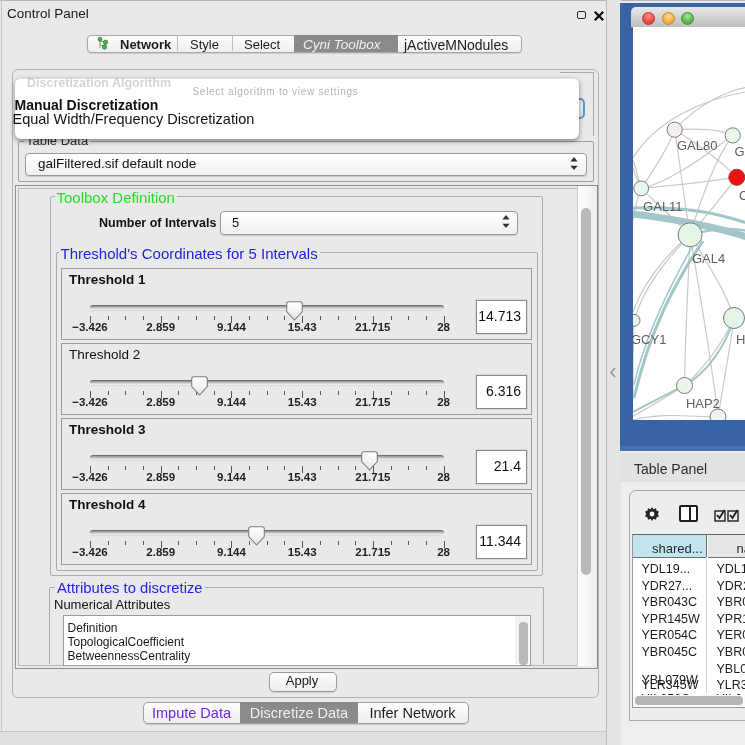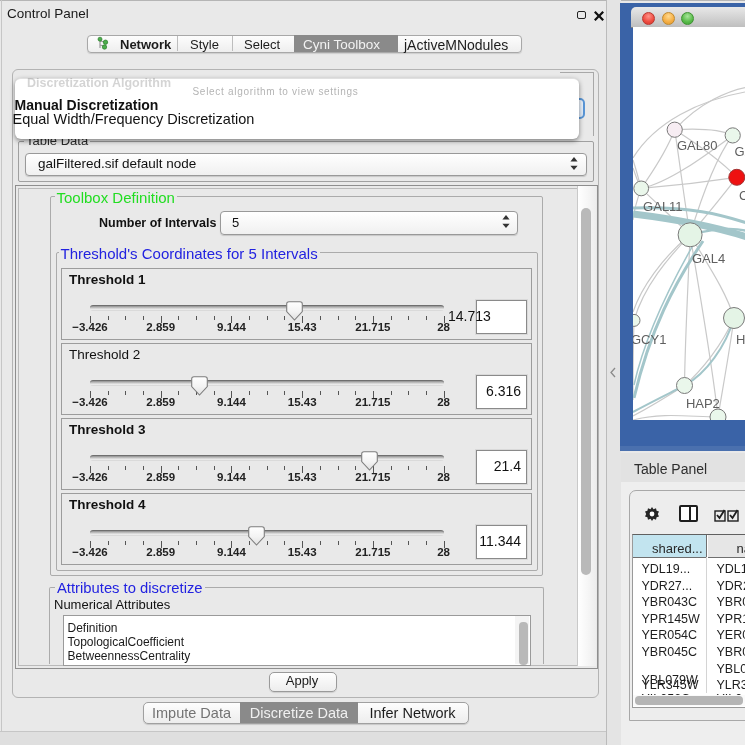--- a/index.html
+++ b/index.html
@@ -27,21 +27,21 @@
 <div class="abs" style="left:294px;top:35px;width:104px;height:17px;background:#8a8a8a;"></div>
 <svg class="abs" style="left:95px;top:36px;" width="16" height="15" viewBox="0 0 16 15">
   <path d="M5 3 L5 12 M5 5 L10 6 M5 9 L9 10" stroke="#9a9a9a" stroke-width="1.2" fill="none"></path>
   <circle cx="5" cy="3.2" r="2" fill="#4cae4c" stroke="#2d7d2d" stroke-width="0.7"></circle>
   <circle cx="10.5" cy="6.2" r="2.2" fill="#4cae4c" stroke="#2d7d2d" stroke-width="0.7"></circle>
   <circle cx="9.5" cy="11" r="2.2" fill="#4cae4c" stroke="#2d7d2d" stroke-width="0.7"></circle>
 </svg>
 <div class="abs" style="left:120px;top:37px;font-size:13px;color:#1c1c1c;font-weight:bold;">Network</div>
 <div class="abs" style="left:190px;top:37px;font-size:13px;color:#1c1c1c;">Style</div>
 <div class="abs" style="left:244px;top:37px;font-size:13px;color:#1c1c1c;">Select</div>
-<div class="abs" style="left:303px;top:37px;font-size:13.5px;color:#f2f2f2;">Cyni Toolbox</div>
+<div class="abs" style="left:303px;top:37px;font-size:13.5px;color:#f2f2f2;font-style:italic;">Cyni Toolbox</div>
 <div class="abs" style="left:404px;top:37px;font-size:14px;color:#1c1c1c;">jActiveMNodules</div>
 
 <div class="abs" style="left:12px;top:69px;width:585px;height:627px;border:1px solid #b3b3b3;border-radius:6px;"></div>
 
 <div class="abs" style="left:560px;top:72px;width:33px;height:63px;border-top:1px solid #a8a8a8;border-right:1px solid #a8a8a8;"></div>
 <div class="abs" style="left:570px;top:98px;width:11px;height:17px;border:2.5px solid #5a96d6;border-radius:5px;background:linear-gradient(#eef4fc,#dce9f8);"></div>
 
 <div class="abs" style="left:18px;top:141px;width:574px;height:39px;border:1px solid #a0a0a0;border-radius:2px;"></div>
 <div class="abs" style="left:24px;top:133px;background:#e9e9e9;padding:0 2px;font-size:13px;color:#2b2b2b;">Table Data</div>
 <div class="abs" style="left:25px;top:153px;width:560px;height:21px;background:linear-gradient(#ffffff,#f0f0f0);
@@ -107,21 +107,21 @@
     <path d="M3 0.7 L14 0.7 Q16.3 0.7 16.3 3 L16.3 10.5 L8.5 19 L0.7 10.5 L0.7 3 Q0.7 0.7 3 0.7 Z" fill="url(#g0)" stroke="#7e7e7e" stroke-width="1.1"></path>
     <defs>
         <linearGradient id="g0" x1="0" y1="0" x2="0" y2="1">
       <stop offset="0" stop-color="#ffffff"></stop>
           <stop offset="0.55" stop-color="#f3f3f3"></stop>
           <stop offset="1" stop-color="#e0e0e0"></stop>
     </linearGradient>
       </defs>
     </svg>
     <div class="abs" style="left:476px;top:300px;width:49px;height:31.5px;background:#fff;border:1px solid #8a8a8a;outline:1px solid #d9d9d9;"></div>
-    <div class="abs" style="left:448px;top:307.5px;width:73px;font-size:14px;color:#111;">14.713</div>
+    <div class="abs" style="left:448px;top:307.5px;width:73px;text-align:right;font-size:14px;color:#111;">14.713</div>
     <div class="abs" style="left:60.5px;top:342.5px;width:469px;height:70.5px;border:1px solid #9c9c9c;"></div>
     <div class="abs" style="left:69px;top:347px;font-size:13.5px;font-weight:normal;color:#111;">Threshold 2</div>
     <div class="abs" style="left:90px;top:379.5px;width:354px;height:5px;border-radius:3px;background:linear-gradient(#8f8f8f,#d2d2d2 45%,#efefef 75%,#cccccc);border-top:1px solid #6f6f6f;"></div>
     <div class="abs" style="left:90px;top:390.5px;width:1px;height:7px;background:#555;"></div>
     <div class="abs" style="left:107.68px;top:390.5px;width:1px;height:4.5px;background:#555;"></div>
     <div class="abs" style="left:125.36px;top:390.5px;width:1px;height:4.5px;background:#555;"></div>
     <div class="abs" style="left:143.04px;top:390.5px;width:1px;height:4.5px;background:#555;"></div>
     <div class="abs" style="left:160.72px;top:390.5px;width:1px;height:7px;background:#555;"></div>
     <div class="abs" style="left:178.4px;top:390.5px;width:1px;height:4.5px;background:#555;"></div>
     <div class="abs" style="left:196.07999999999998px;top:390.5px;width:1px;height:4.5px;background:#555;"></div>
@@ -253,21 +253,21 @@
 <div class="abs" style="left:515px;top:616px;width:13.5px;height:48px;background:#f4f4f4;"></div>
 <div class="abs" style="left:519px;top:621.5px;width:8.5px;height:43px;background:#b9b9b9;border-radius:4px;"></div>
 
 <div class="abs" style="left:269px;top:672px;width:66px;height:18px;background:linear-gradient(#fefefe,#ededed);
      border:1px solid #9a9a9a;border-radius:5px;box-shadow:0 1px 1px rgba(0,0,0,0.12);"></div>
 <div class="abs" style="left:269px;top:672.5px;width:66px;text-align:center;font-size:13px;color:#1a1a1a;">Apply</div>
 
 <div class="abs" style="left:143px;top:702px;width:324px;height:20px;background:linear-gradient(#fdfdfd,#ededed);
      border:1px solid #a0a0a0;border-radius:5px;box-shadow:0 1px 1px rgba(0,0,0,0.15);"></div>
 <div class="abs" style="left:240px;top:702px;width:118px;height:21px;background:#8a8a8a;"></div>
-<div class="abs" style="left:143px;top:705px;width:97px;text-align:center;font-size:14.5px;color:#737373;">Impute Data</div>
+<div class="abs" style="left:143px;top:705px;width:97px;text-align:center;font-size:14.5px;color:#6d28d9;">Impute Data</div>
 <div class="abs" style="left:240px;top:705px;width:118px;text-align:center;font-size:14.5px;color:#f0f0f0;">Discretize Data</div>
 <div class="abs" style="left:358px;top:705px;width:109px;text-align:center;font-size:14.5px;color:#1c1c1c;">Infer Network</div>
 
 <div class="abs" style="left:606px;top:0;width:14px;height:745px;background:#e4e4e4;border-left:1px solid #bbb;"></div>
 <svg class="abs" style="left:609px;top:367px;" width="8" height="11" viewBox="0 0 8 11">
   <path d="M6 1 L2 5.5 L6 10" stroke="#8a8a8a" stroke-width="1.3" fill="none"></path>
 </svg>
 
 <div class="abs" style="left:620px;top:3px;width:125px;height:448px;background:#3a63a7;"></div>
 <div class="abs" style="left:620px;top:446px;width:125px;height:5px;background:#4a70ae;"></div>

